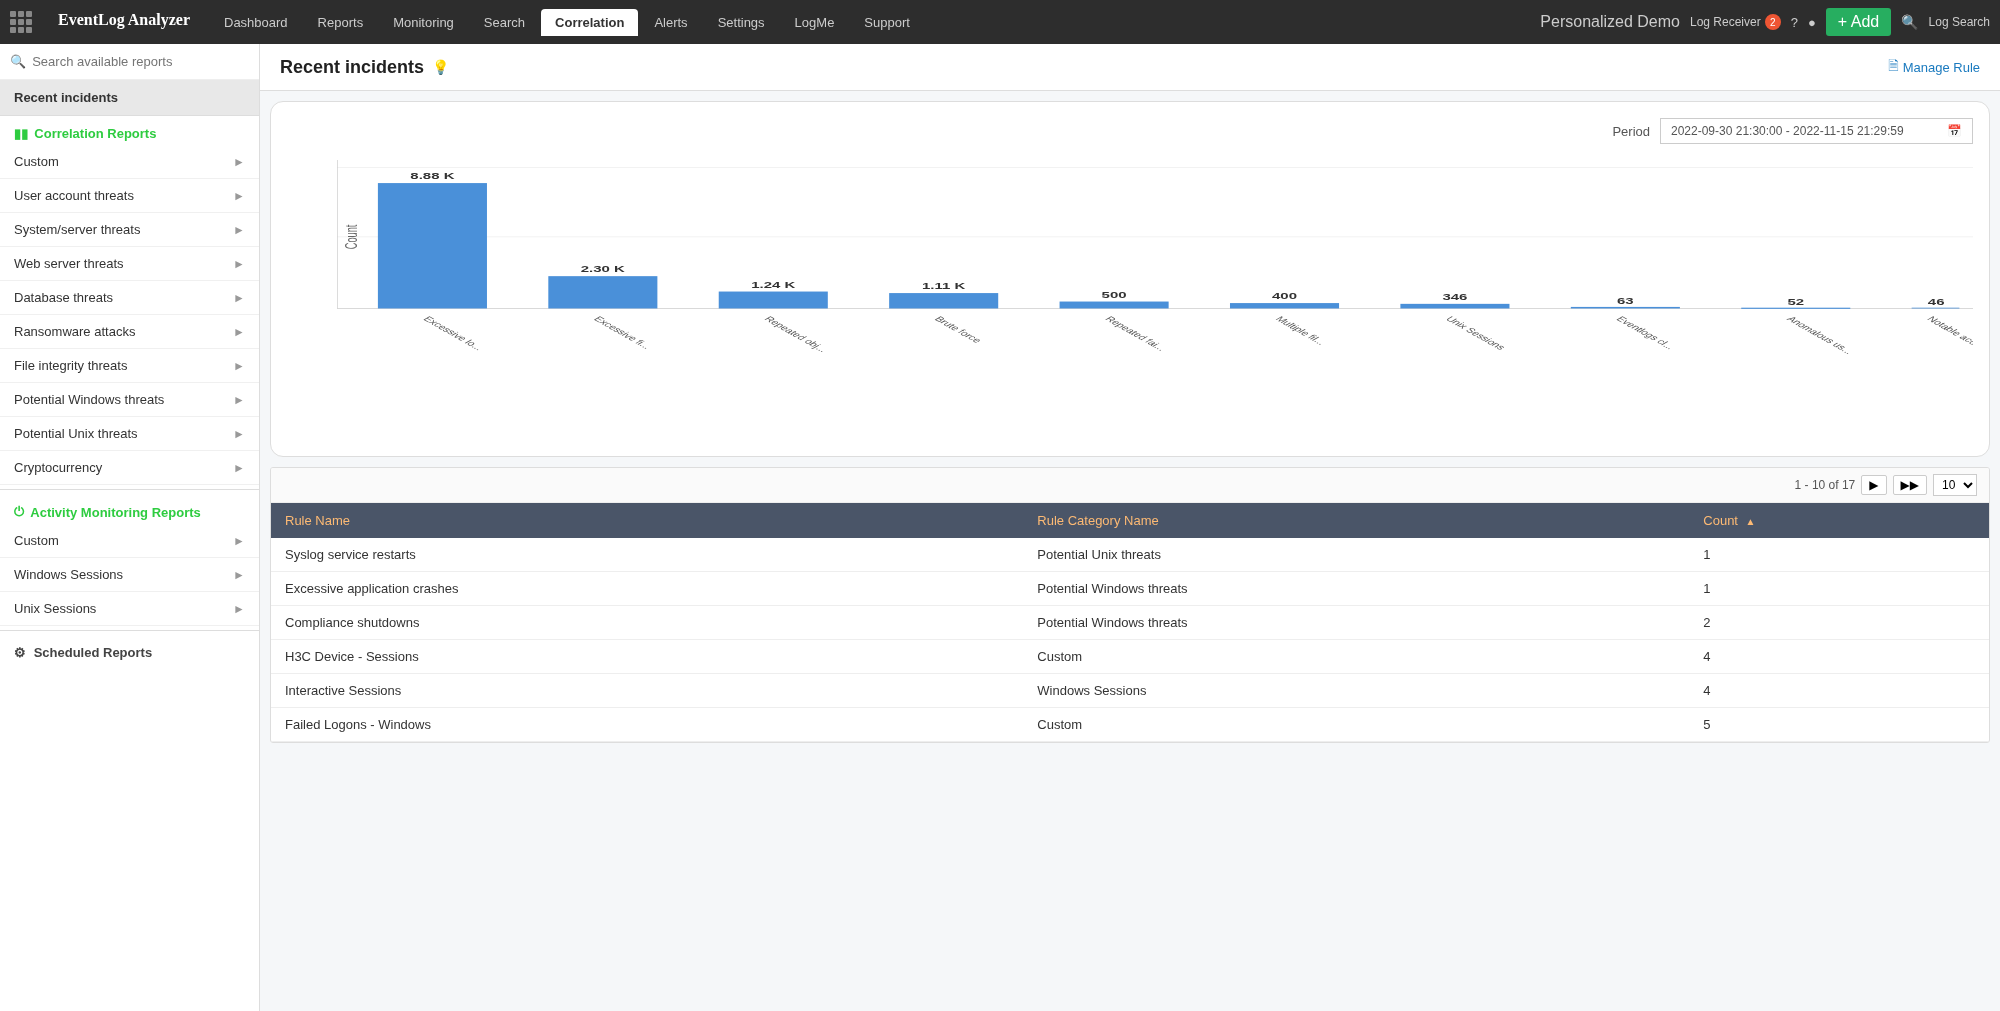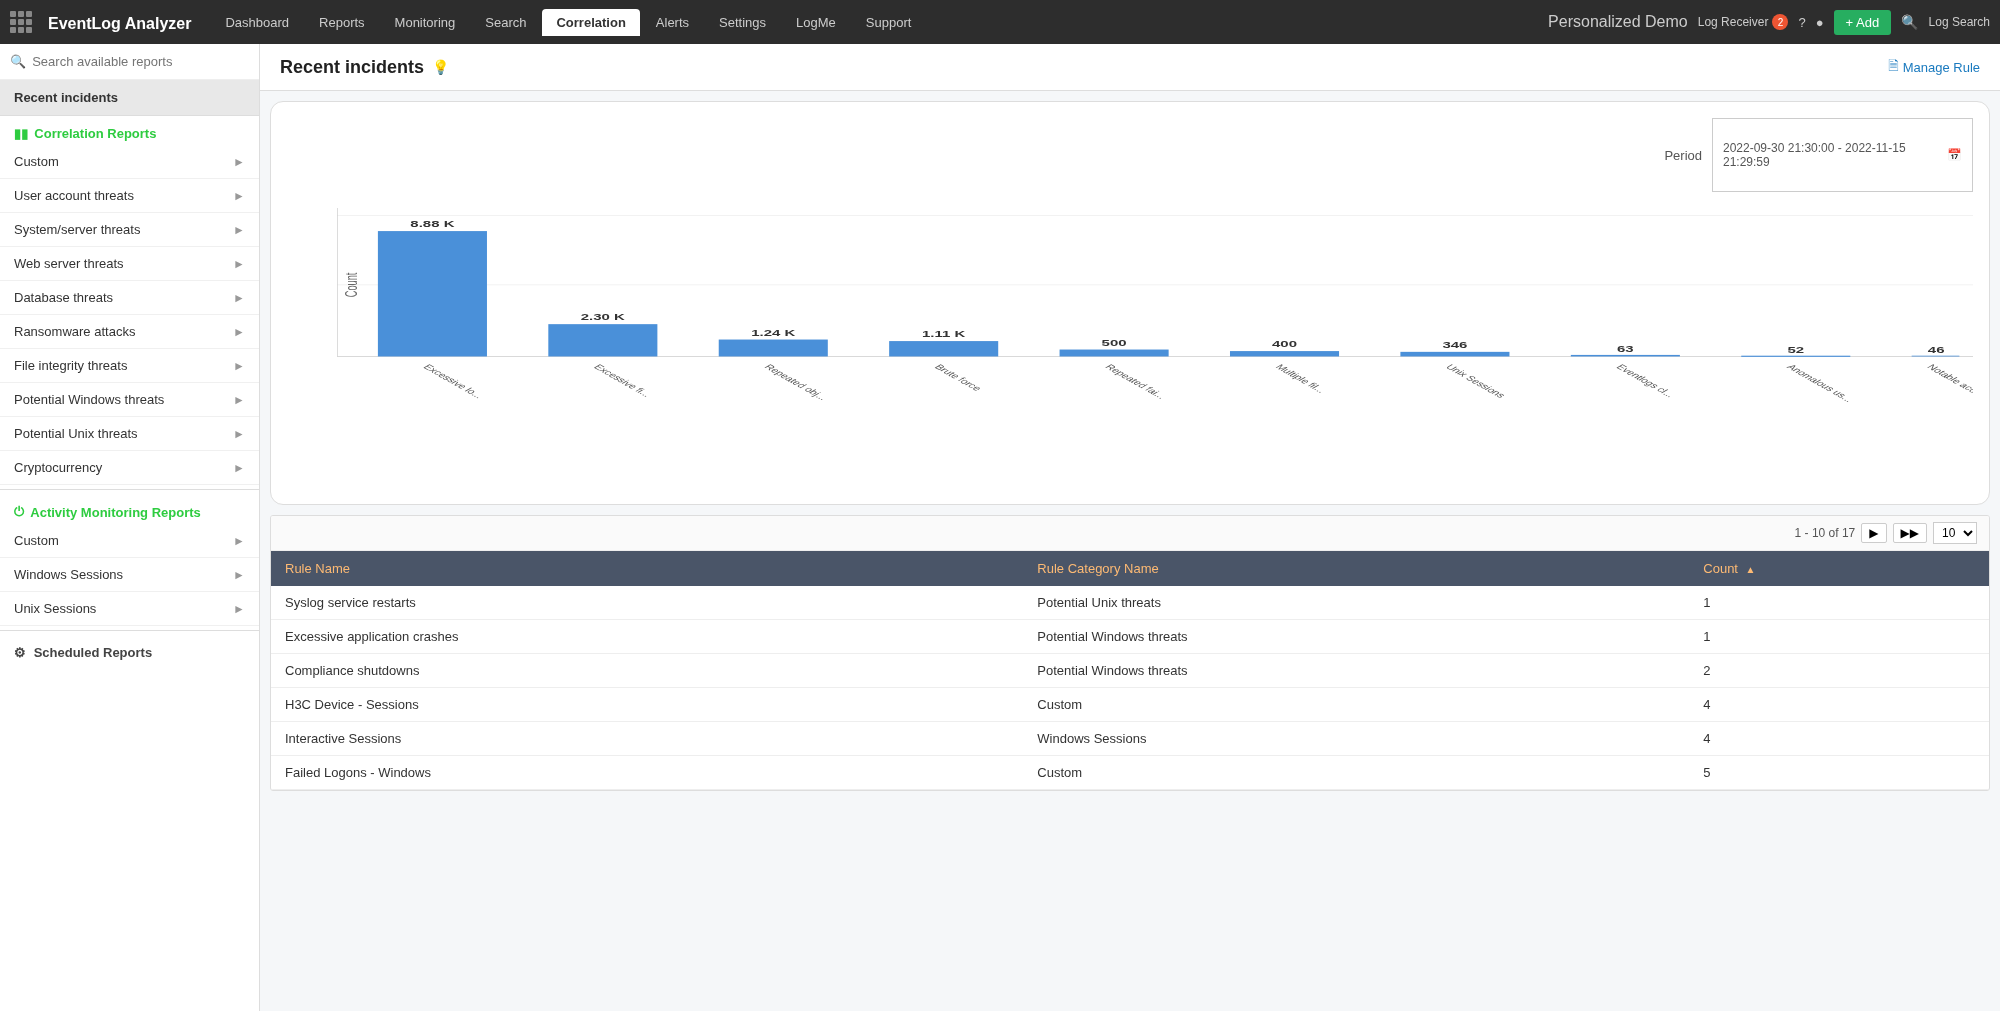--- a/index.html
+++ b/index.html
@@ -1,31 +1,31 @@
 <!DOCTYPE html>
 <html><head>
   <meta charset="utf-8">
   <style>
     * { box-sizing: border-box; margin: 0; padding: 0; }
     body { font-family: Arial, sans-serif; font-size: 13px; background: #f0f0f0; color: #333; display: flex; flex-direction: column; height: 100vh; overflow: hidden; }
 
     
     .top-bar { background: #2d2d2d; color: #ccc; display: flex; align-items: center; height: 44px; padding: 0 10px; flex-shrink: 0; }
-    .top-bar .logo { display: flex; align-items: flex-end; gap: 16px; margin-right: 20px; }
+    .top-bar .logo { display: flex; align-items: flex-start; gap: 26px; margin-right: 20px; font-family: Liberation Serif, serif; }
     .logo-grid { display: grid; grid-template-columns: repeat(3,6px); grid-template-rows: repeat(3,6px); gap: 2px; }
     .logo-dot { background: #888; border-radius: 1px; }
     .logo-text { font-size: 16px; font-weight: bold; color: #fff; }
     .nav-links { display: flex; align-items: center; gap: 2px; flex: 1; }
     .nav-link { color: #ccc; padding: 6px 14px; cursor: pointer; font-size: 13px; border-radius: 3px; text-decoration: none; }
     .nav-link.active { background: #fff; color: #333; border-radius: 4px 4px 0 0; font-weight: bold; }
     .top-right { display: flex; align-items: center; gap: 10px; margin-left: auto; }
     .top-right .demo-label { color: #ccc; font-size: 16px; }
     .top-right .log-receiver { color: #ccc; font-size: 12px; display: flex; align-items: center; gap: 4px; }
     .badge { background: #e53; color: #fff; border-radius: 50%; width: 16px; height: 16px; font-size: 10px; display: flex; align-items: center; justify-content: center; }
-    .add-btn { background: #27ae60; color: #fff; border: none; padding: 5px 12px; border-radius: 3px; cursor: pointer; font-size: 13px; }
+    .add-btn { background: #27ae60; color: #fff; border: none; padding: 5px 12px; border-radius: 3px; cursor: pointer; font-size: 16px; }
     .log-search-btn { color: #ccc; font-size: 12px; cursor: pointer; }
 
     
     .main-layout { display: flex; flex: 1; overflow: hidden; }
 
     
     .sidebar { width: 260px; background: #fff; border-right: 1px solid #ddd; display: flex; flex-direction: column; overflow-y: auto; flex-shrink: 0; }
     .sidebar-search { padding: 10px; border-bottom: 1px solid #eee; display: flex; align-items: center; gap: 6px; }
     .sidebar-search input { border: none; outline: none; font-size: 13px; color: #666; flex: 1; }
     .sidebar-active-item { padding: 10px 14px; background: #e8e8e8; font-weight: bold; font-size: 13px; border-bottom: 1px solid #ddd; }
@@ -39,21 +39,21 @@
     .content { flex: 1; overflow-y: auto; padding: 0; background: #f5f7f9; }
 
     
     .content-header { background: #fff; border-bottom: 1px solid #ddd; padding: 12px 20px; display: flex; align-items: center; justify-content: space-between; }
     .content-title { font-size: 18px; font-weight: bold; color: #222; display: flex; align-items: center; gap: 8px; }
     .manage-rule-link { color: #1a7abf; font-size: 13px; cursor: pointer; display: flex; align-items: center; gap: 4px; }
 
     
     .chart-section { background: #fff; margin: 10px; border: 1px solid #ddd; border-radius: 13px; padding: 16px; }
     .period-row { display: flex; align-items: center; justify-content: flex-end; gap: 10px; margin-bottom: 16px; font-size: 13px; color: #555; }
-    .period-input { border: 1px solid #ccc; padding: 22px 10px; font-size: 12px; color: #555; background: #fff; display: flex; align-items: center; gap: 6px; width: 261px; justify-content: space-between; }
+    .period-input { border: 1px solid #ccc; padding: 5px 10px; font-size: 12px; color: #555; background: #fff; display: flex; align-items: center; gap: 6px; width: 313px; justify-content: space-between; }
 
     
     .table-section { background: #fff; margin: 0 10px 10px; border: 1px solid #ddd; border-radius: 3px; overflow: hidden; }
     .table-pagination { display: flex; align-items: center; justify-content: flex-end; padding: 6px 12px; border-bottom: 1px solid #eee; font-size: 12px; color: #555; gap: 6px; background: #fafafa; }
     .page-btn { border: 1px solid #ccc; background: #fff; padding: 2px 7px; cursor: pointer; font-size: 12px; border-radius: 2px; }
     .per-page-select { border: 1px solid #ccc; padding: 2px 4px; font-size: 12px; background: #fff; }
     .data-table { width: 100%; border-collapse: collapse; }
     .data-table thead tr { background: #4a5568; color: #fdba74; }
     .data-table thead th { padding: 10px 14px; text-align: left; font-size: 13px; font-weight: 500; }
     .data-table thead th.sortable { cursor: pointer; }

